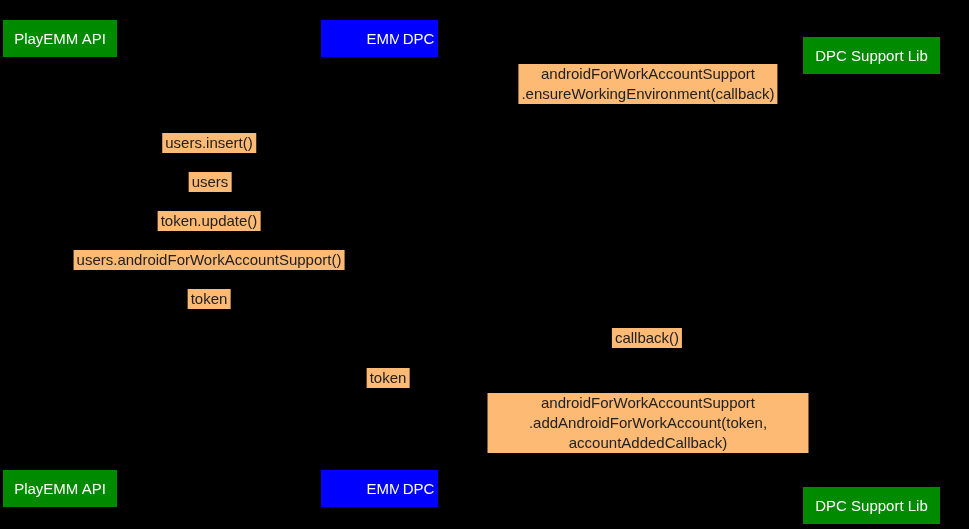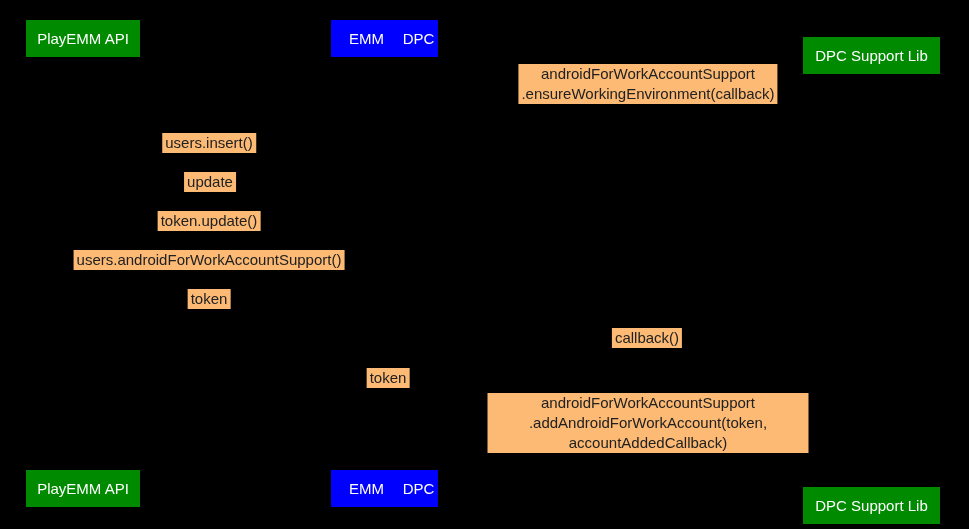--- a/index.html
+++ b/index.html
@@ -25,22 +25,22 @@
     justify-content: center;
     color: #ffffff;
     font-size: 15px;
     line-height: 37px;
     white-space: nowrap;
   }
   .actor.green { background: #008a00; }
   .actor.blue  { background: #0000ff; }
   .row-top    { top: 20px; }
   .row-bottom { top: 470px; }
-  .a-playemm { left: 26px;  width: 114px; }
-  .a-emm     { left: 331px; width: 71px;  }
+  .a-playemm { left: 3px;  width: 114px; }
+  .a-emm     { left: 321px; width: 52px; padding-left: 37px;  }
   .a-dpc     { left: 399px; width: 39px;  }
   .a-dpclib  { left: 803px; width: 137px; margin-top: 17px; }
 
   .msg {
     position: absolute;
     transform: translateX(-50%);
     background: #fdba74;
     color: #212121;
     font-size: 15px;
     line-height: 20px;
@@ -64,21 +64,21 @@
 <div class="diagram">
 
   <div class="actor green row-top a-playemm">PlayEMM API</div>
   <div class="actor blue row-top a-emm">EMM</div>
   <div class="actor blue row-top a-dpc">DPC</div>
   <div class="actor green row-top a-dpclib">DPC Support Lib</div>
 
   <div class="msg m1">androidForWorkAccountSupport
 .ensureWorkingEnvironment(callback)</div>
   <div class="msg m2">users.insert()</div>
-  <div class="msg m3">update</div>
+  <div class="msg m3">users</div>
   <div class="msg m4">token.update()</div>
   <div class="msg m5">users.androidForWorkAccountSupport()</div>
   <div class="msg m6">token</div>
   <div class="msg m7">callback()</div>
   <div class="msg m8">token</div>
   <div class="msg m9">androidForWorkAccountSupport
 .addAndroidForWorkAccount(token, accountAddedCallback)</div>
 
   <div class="actor green row-bottom a-playemm">PlayEMM API</div>
   <div class="actor blue row-bottom a-emm">EMM</div>

